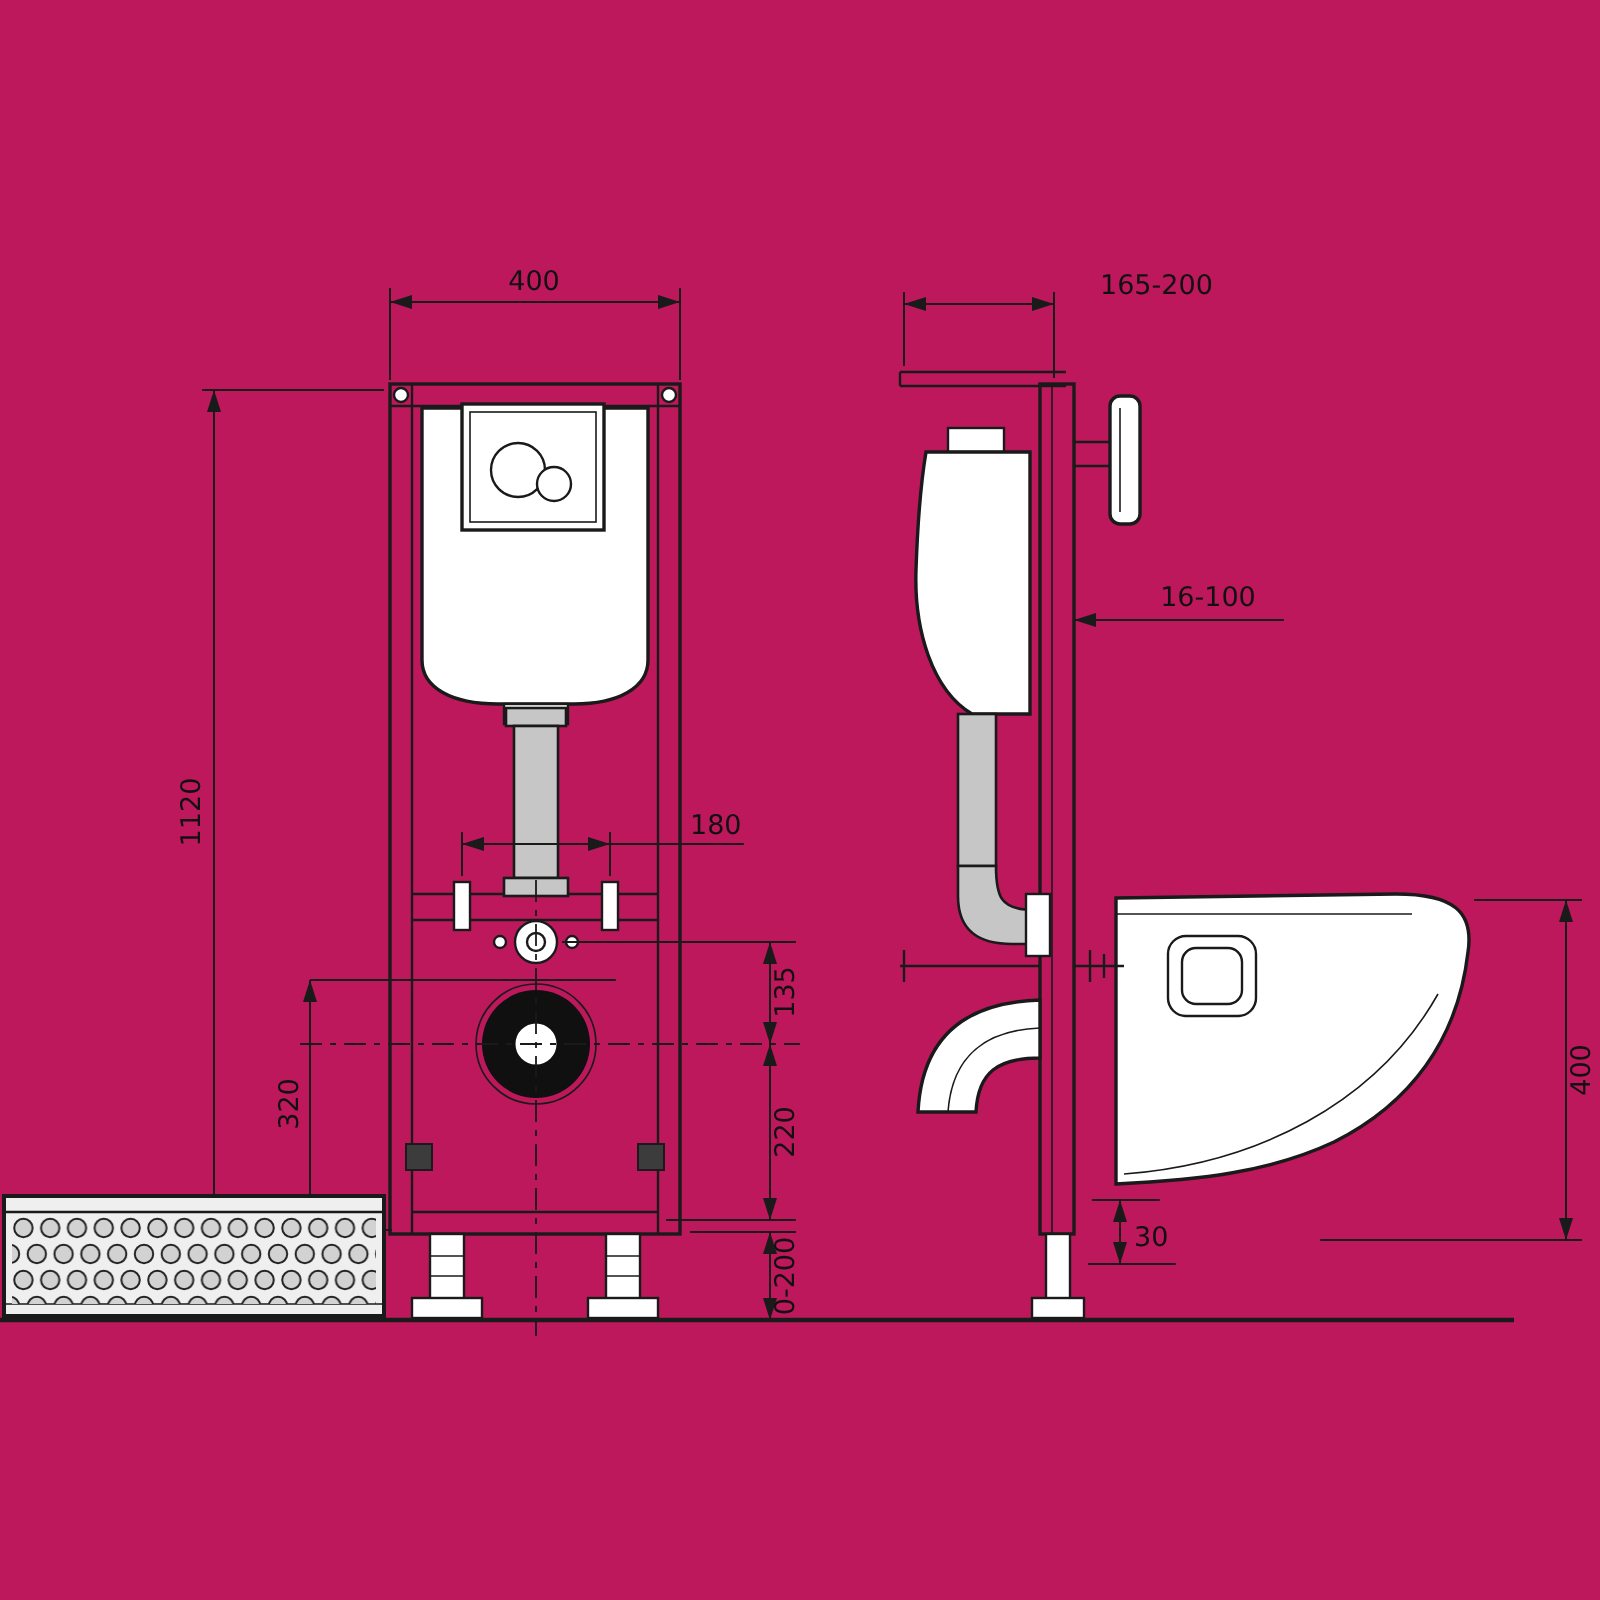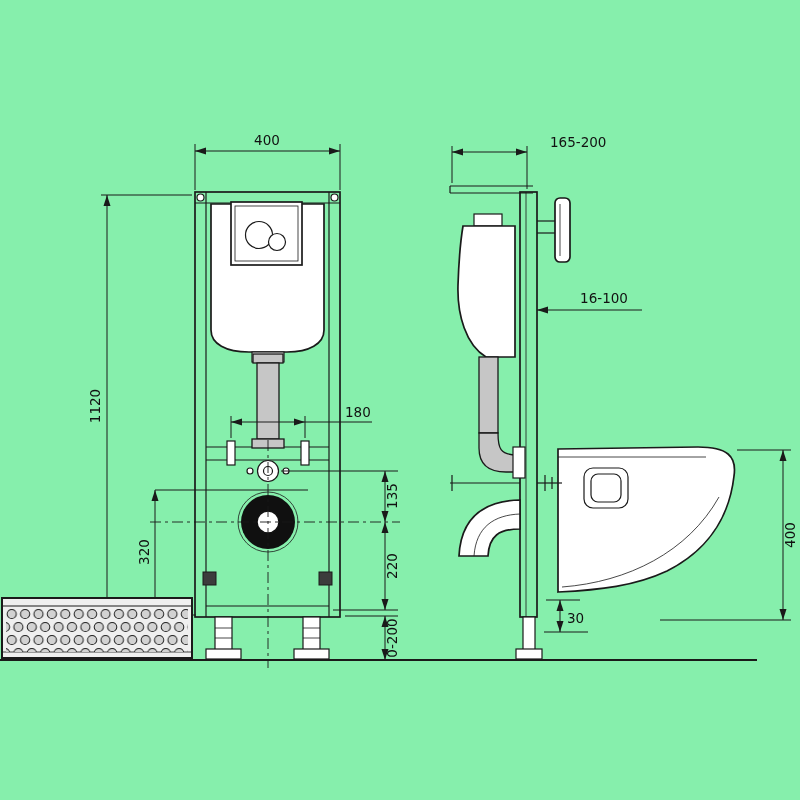--- a/index.html
+++ b/index.html
@@ -1,16 +1,16 @@
 <!DOCTYPE html>
 <html><head>
 <meta charset="utf-8">
 <style>
   html,body{margin:0;padding:0;background:#fff;}
-  .stage{width:800px;height:800px;background:#86efac;overflow:hidden;}
+  .stage{width:800px;height:800px;background:#be185d;overflow:hidden;}
   svg{display:block;}
   .o  {fill:none;stroke:#1a1a1a;stroke-width:1.7;}
   .of {fill:#ffffff;stroke:#1a1a1a;stroke-width:1.7;}
   .o1 {fill:none;stroke:#1a1a1a;stroke-width:1.2;}
   .of1{fill:#ffffff;stroke:#1a1a1a;stroke-width:1.2;}
   .t  {fill:none;stroke:#1a1a1a;stroke-width:0.8;}
   .dim{fill:none;stroke:#1a1a1a;stroke-width:1;}
   .cl {fill:none;stroke:#1a1a1a;stroke-width:0.9;stroke-dasharray:11 4 3 4;}
   .pipe{fill:#c6c6c6;stroke:#1a1a1a;stroke-width:1.3;}
   .dark{fill:#3c3c3c;stroke:#1a1a1a;stroke-width:1;}

